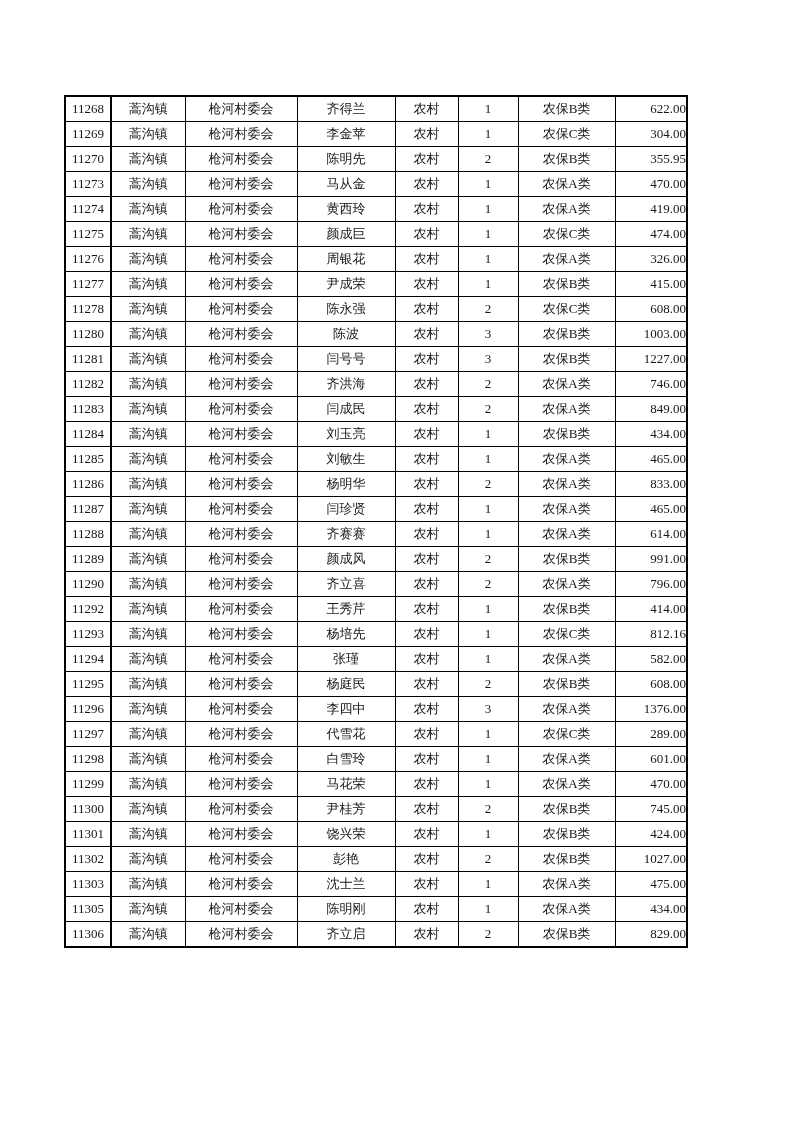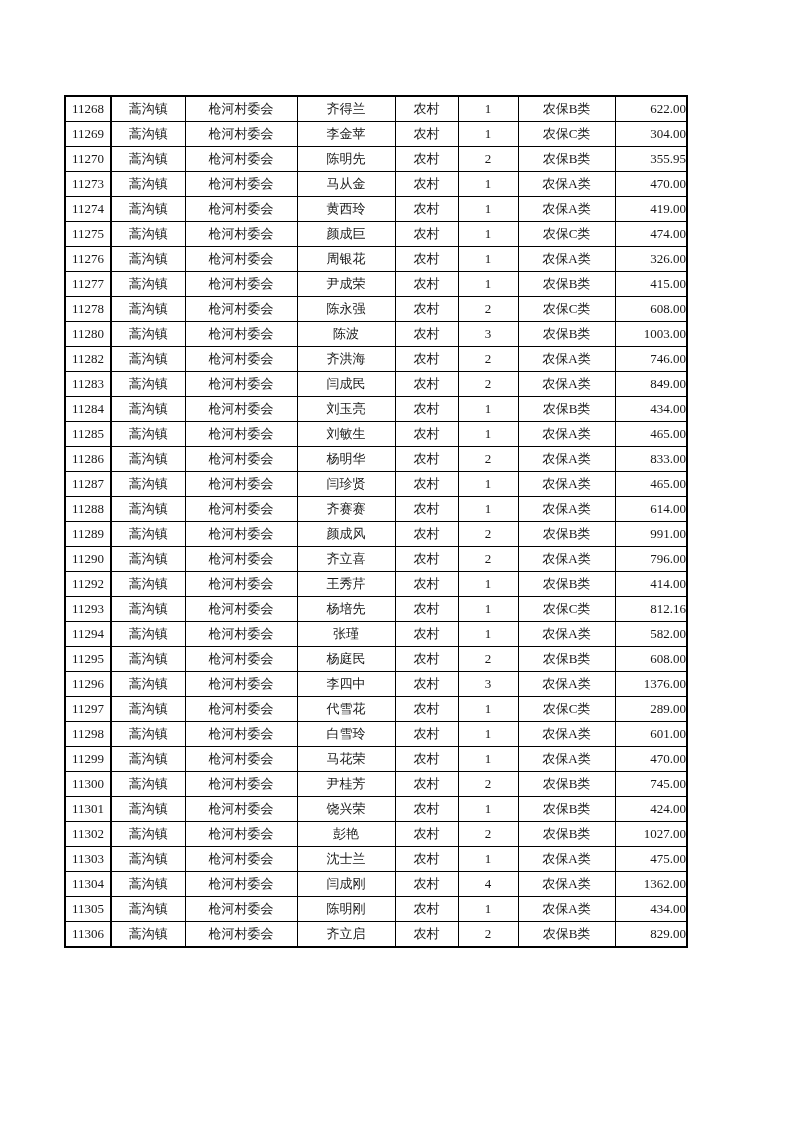--- a/index.html
+++ b/index.html
@@ -157,20 +157,30 @@
             <td class="c0">11280</td>
             <td class="c1">蒿沟镇</td>
             <td class="c2">枪河村委会</td>
             <td class="c3">陈波</td>
             <td class="c4">农村</td>
             <td class="c5">3</td>
             <td class="c6">农保B类</td>
             <td class="c7">1003.00</td>
           </tr>
           <tr>
+            <td class="c0">11281</td>
+            <td class="c1">蒿沟镇</td>
+            <td class="c2">枪河村委会</td>
+            <td class="c3">闫号号</td>
+            <td class="c4">农村</td>
+            <td class="c5">3</td>
+            <td class="c6">农保B类</td>
+            <td class="c7">1227.00</td>
+          </tr>
+          <tr>
             <td class="c0">11282</td>
             <td class="c1">蒿沟镇</td>
             <td class="c2">枪河村委会</td>
             <td class="c3">齐洪海</td>
             <td class="c4">农村</td>
             <td class="c5">2</td>
             <td class="c6">农保A类</td>
             <td class="c7">746.00</td>
           </tr>
           <tr>
@@ -365,30 +375,20 @@
           </tr>
           <tr>
             <td class="c0">11303</td>
             <td class="c1">蒿沟镇</td>
             <td class="c2">枪河村委会</td>
             <td class="c3">沈士兰</td>
             <td class="c4">农村</td>
             <td class="c5">1</td>
             <td class="c6">农保A类</td>
             <td class="c7">475.00</td>
-          </tr>
-          <tr>
-            <td class="c0">11304</td>
-            <td class="c1">蒿沟镇</td>
-            <td class="c2">枪河村委会</td>
-            <td class="c3">闫成刚</td>
-            <td class="c4">农村</td>
-            <td class="c5">4</td>
-            <td class="c6">农保A类</td>
-            <td class="c7">1362.00</td>
           </tr>
           <tr>
             <td class="c0">11305</td>
             <td class="c1">蒿沟镇</td>
             <td class="c2">枪河村委会</td>
             <td class="c3">陈明刚</td>
             <td class="c4">农村</td>
             <td class="c5">1</td>
             <td class="c6">农保A类</td>
             <td class="c7">434.00</td>

